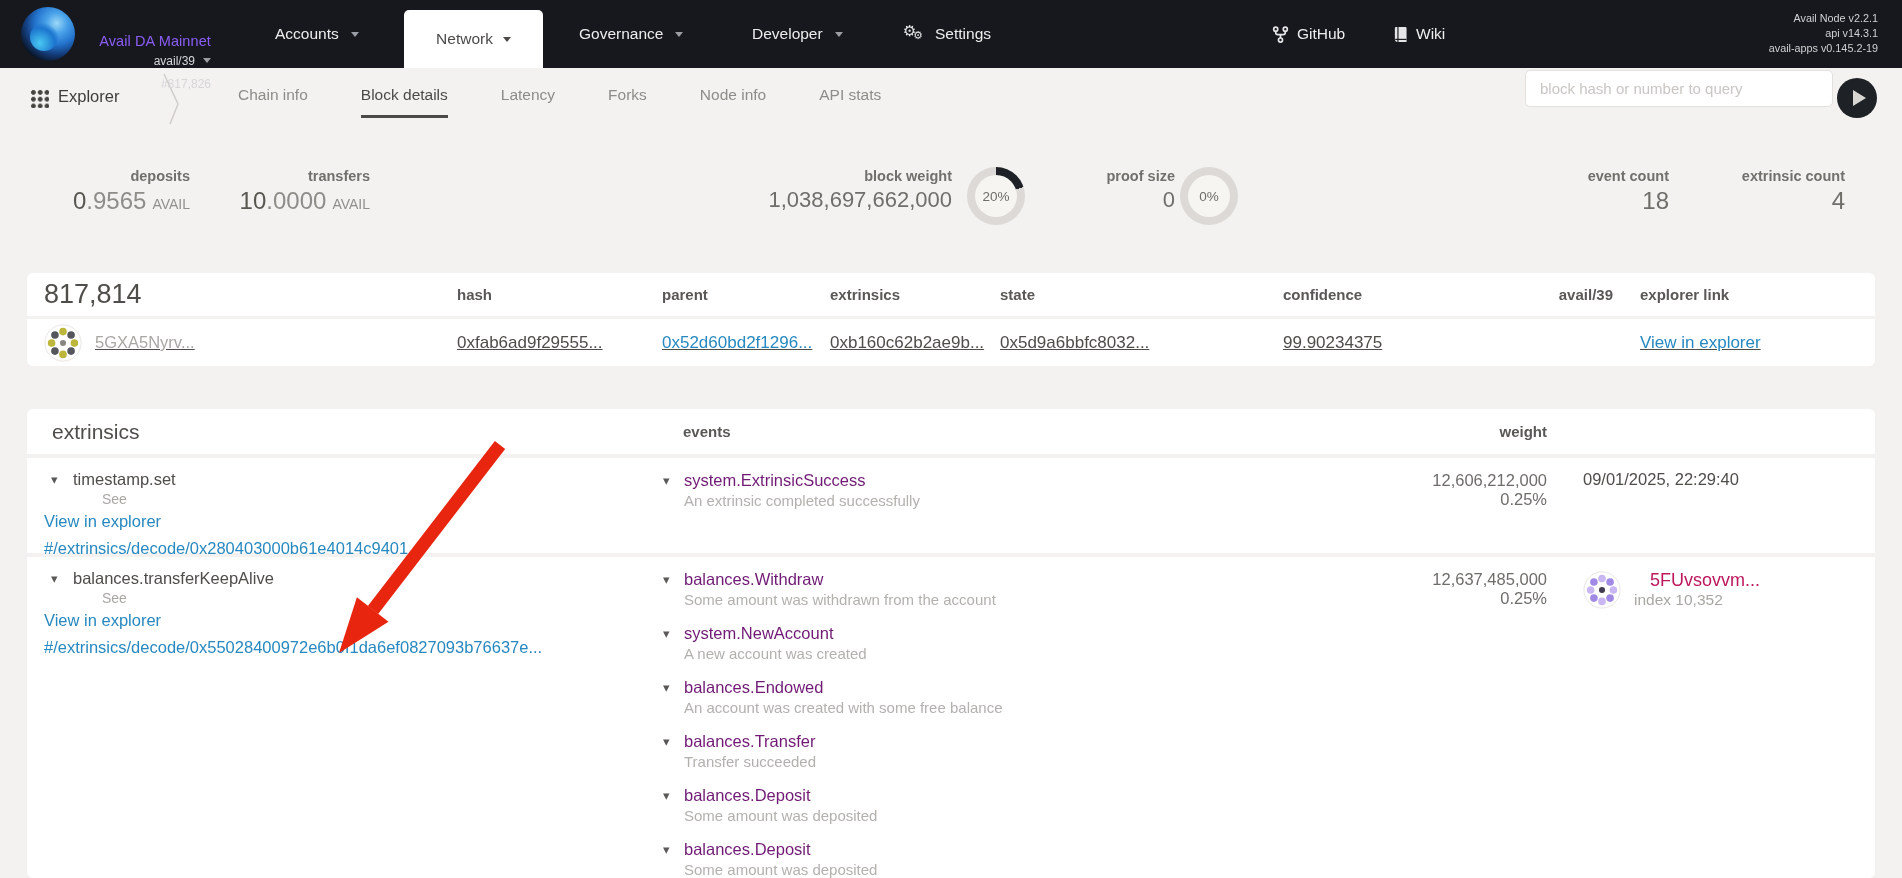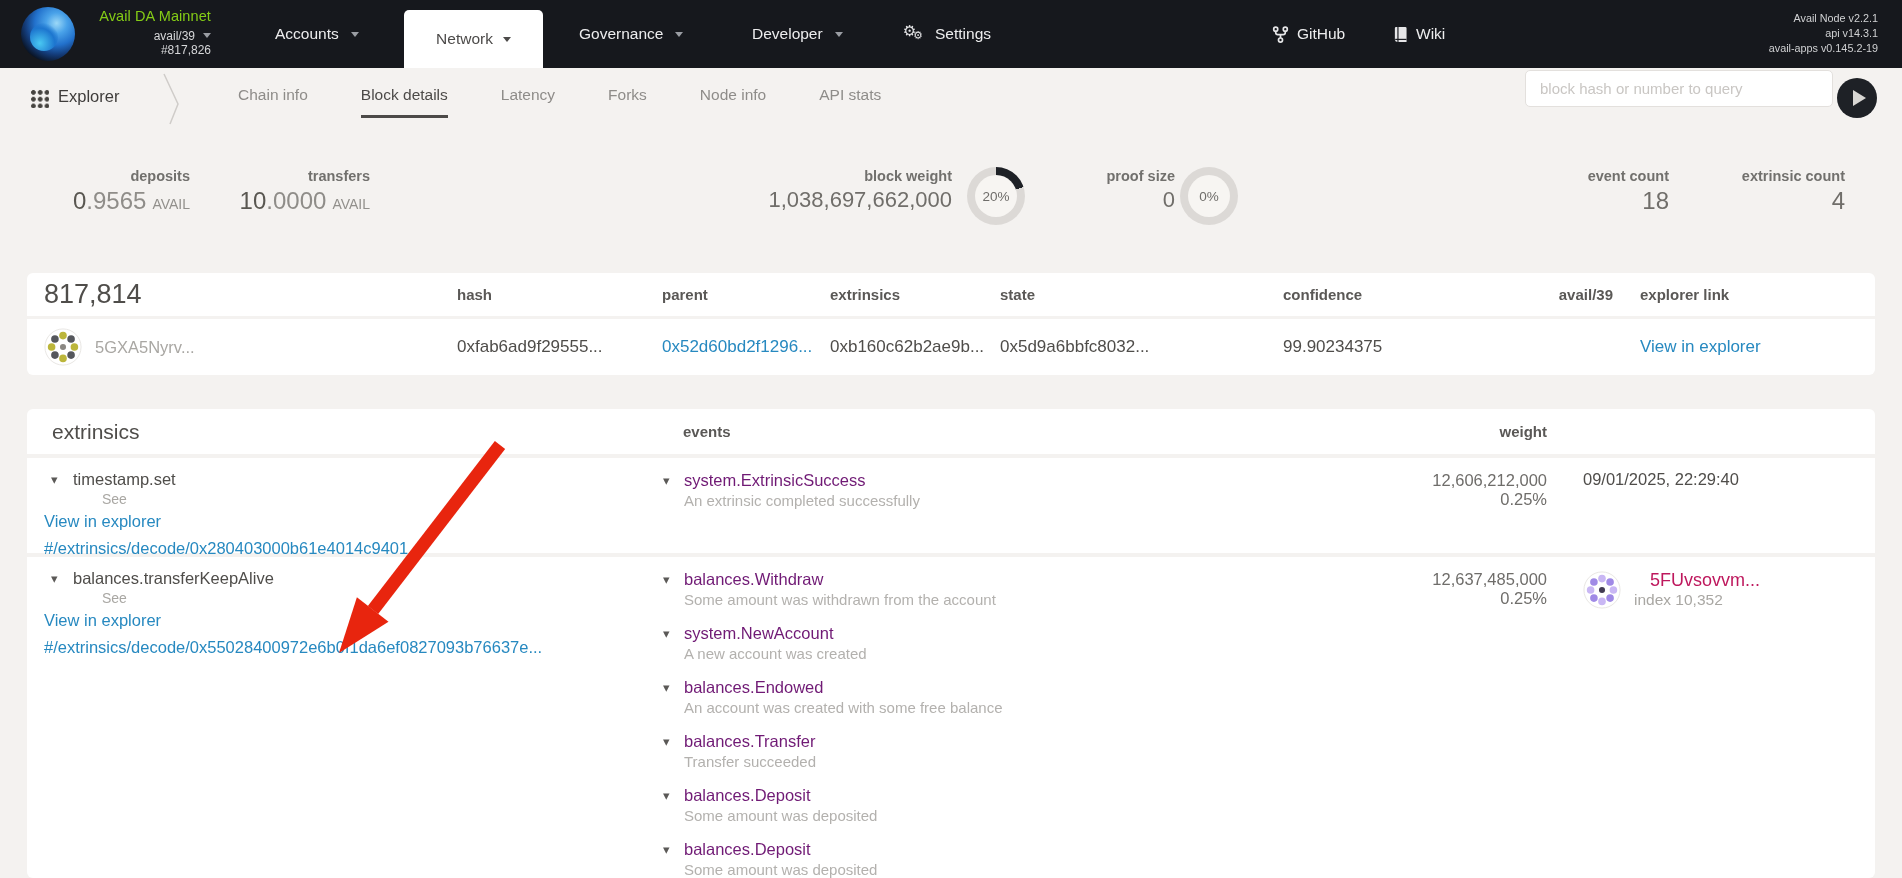--- a/index.html
+++ b/index.html
@@ -10,23 +10,23 @@
     font-family:"Liberation Sans","DejaVu Sans",sans-serif;
     color:#4f4d4a;
   }
   
   .navbar { position:absolute; left:0; top:0; width:1902px; height:68px; background:#16181d; z-index:5; }
   .logo { position:absolute; left:21px; top:7px; width:54px; height:54px; border-radius:50%;
     background: radial-gradient(circle at 66% 30%, #9bd8f7 0%, #49a2e9 20%, #2271cc 42%, #143d7c 60%, #0a1425 78%, #0a1425 100%); }
   .logo::after { content:""; position:absolute; left:9px; top:16px; width:28px; height:28px; border-radius:50%;
     background: radial-gradient(circle at 35% 72%, #49c8f2 0%, #1d76cf 55%, rgba(10,20,37,0) 78%); }
   .brand { position:absolute; left:89px; top:9px; width:122px; text-align:right; line-height:1; }
-  .brand-name  { font-size:14.5px; color:#84cc16; letter-spacing:.1px; }
+  .brand-name  { font-size:14.5px; color:#8b5cf6; letter-spacing:.1px;margin-top:25px; }
   .brand-chain { margin-top:6px; font-size:12px; color:#d6d7d9; display:flex; justify-content:flex-end; align-items:center; gap:8px; }
-  .brand-block { margin-top:2px; font-size:12px; color:#d6d7d9; }
+  .brand-block { margin-top:11px; font-size:12px; color:#d6d7d9; }
   .brand-chain .caret { position:relative; left:0; }
   .caret { width:0; height:0; border-left:4.5px solid transparent; border-right:4.5px solid transparent; border-top:5px solid #9a9da3; display:inline-block; }
   .nav-item { position:absolute; top:0; height:68px; display:flex; align-items:center; gap:12px;
     color:#ededee; font-size:15.5px; cursor:pointer; }
   .nav-accounts  { left:275px; }
   .nav-governance{ left:579px; }
   .nav-developer { left:752px; }
   .network-pill { position:absolute; left:404px; top:10px; width:139px; height:58px; background:#ffffff;
     border-radius:5px 5px 0 0; display:flex; align-items:center; justify-content:center; gap:10px;
     color:#4c4a49; font-size:15.5px; cursor:pointer; }
@@ -68,21 +68,21 @@
   .st-eventcount { right:233px; } .st-extrinsiccount { right:57px; }
   .donut { position:absolute; top:167px; width:58px; height:58px; border-radius:50%;
     background: conic-gradient(#1e2126 calc(var(--pct) * 1%), #dcd9d6 0); 
     display:flex; align-items:center; justify-content:center; }
   .donut-bw { left:967px;justify-content:center; } .donut-ps { left:1180px; }
   .donut-inner { width:42px; height:42px; border-radius:50%; background:#f7f5f2;
     display:flex; align-items:center; justify-content:center; font-size:13.5px; color:#6f6d6a; }
   
   .panel { position:absolute; left:27px; width:1848px; background:#fff; }
   .c1-head { top:273px; height:43px; border-radius:6px 6px 0 0; }
-  .c1-row  { top:319px; height:56px; border-radius:0 0 6px 6px; }
+  .c1-row  { top:319px; height:47px; border-radius:0 0 6px 6px;text-decoration:underline; }
   .bgrid { display:grid; grid-template-columns:430px 205px 168px 170px 283px 230px 100px 1fr;
     align-items:center; height:100%; }
   .colhead { font-size:15px; font-weight:700; color:#5a5856; }
   .block-number { font-size:27px; color:#4f4d4a; padding-left:17px; }
   .cell { font-size:17px; color:#4f4d4a; white-space:nowrap; }
   .right { text-align:right; }
   .padl { padding-left:27px; }
   .author-cell { display:flex; align-items:center; gap:13px; padding-left:17px; }
   .addr-gray { color:#a9a7a3; font-size:16.5px; }
   a.link, .link { color:#2789c0; text-decoration:none; cursor:pointer; }

